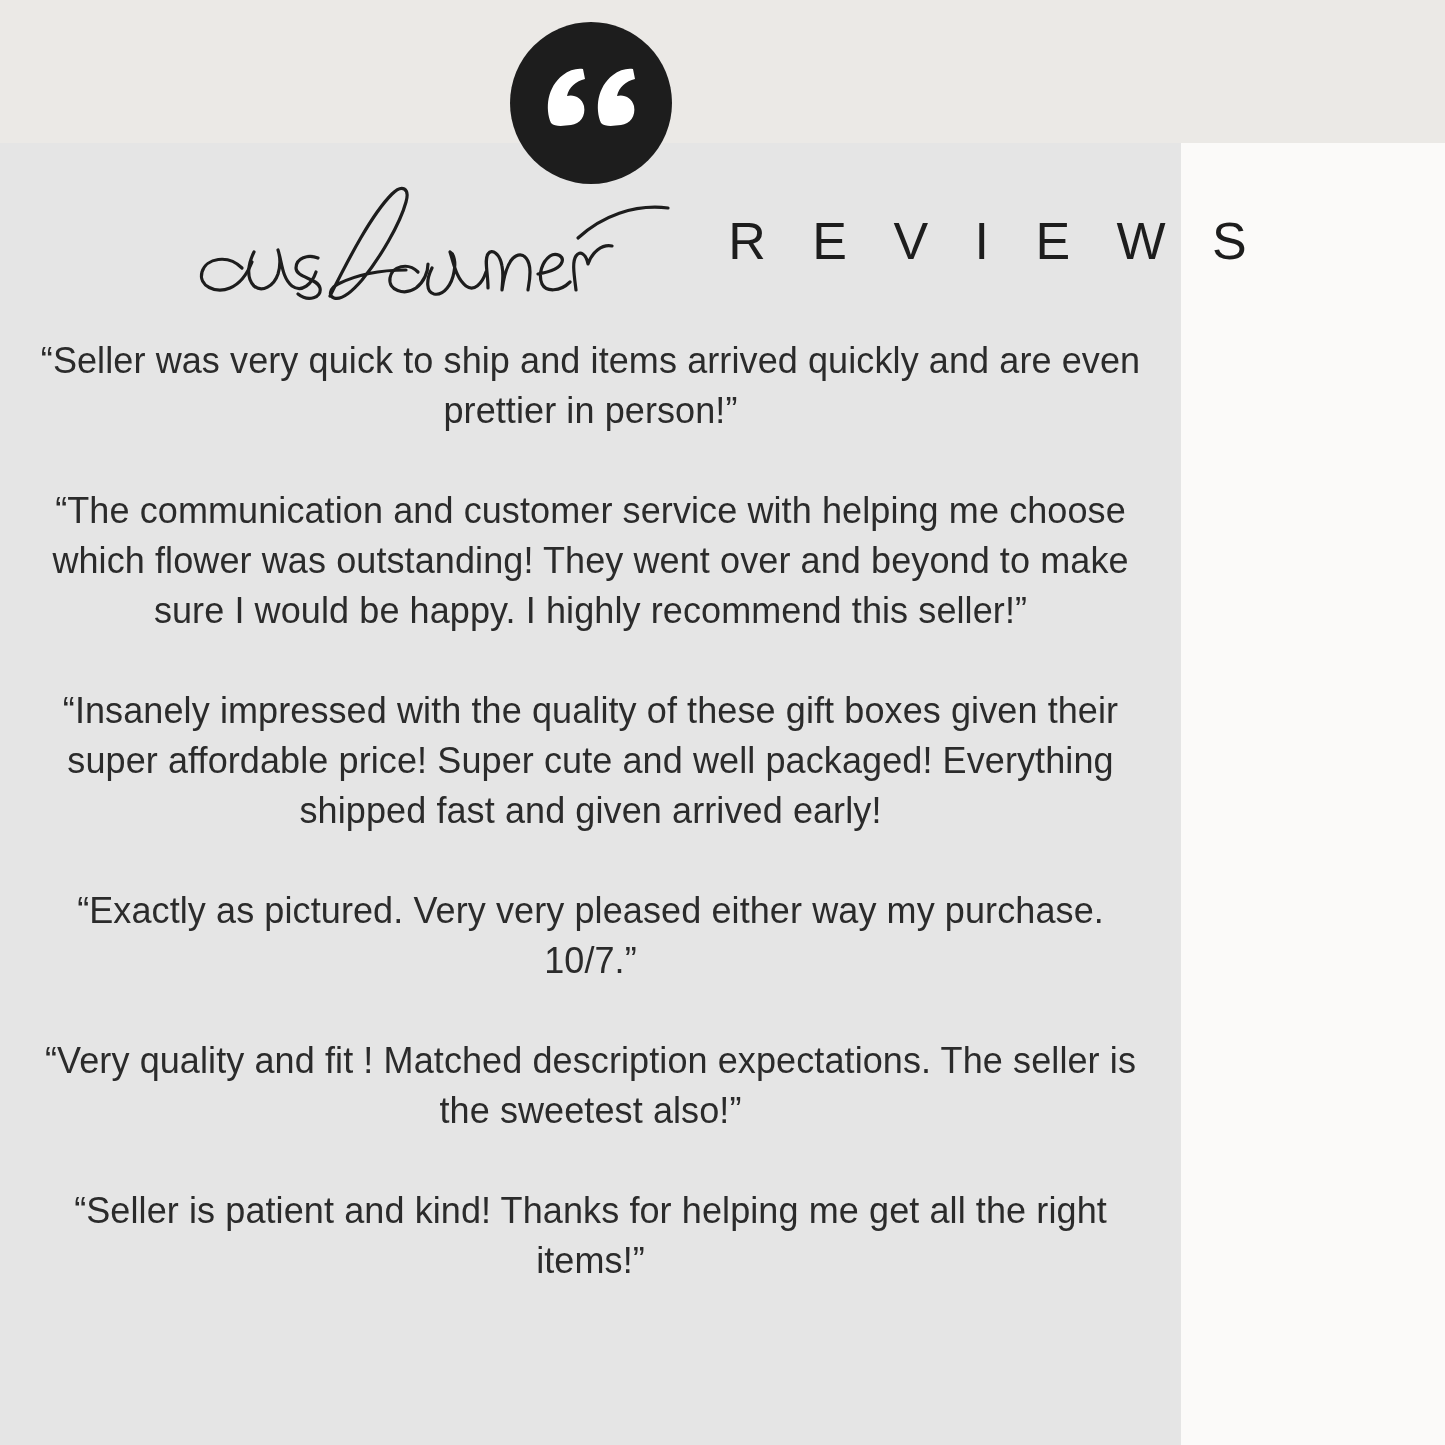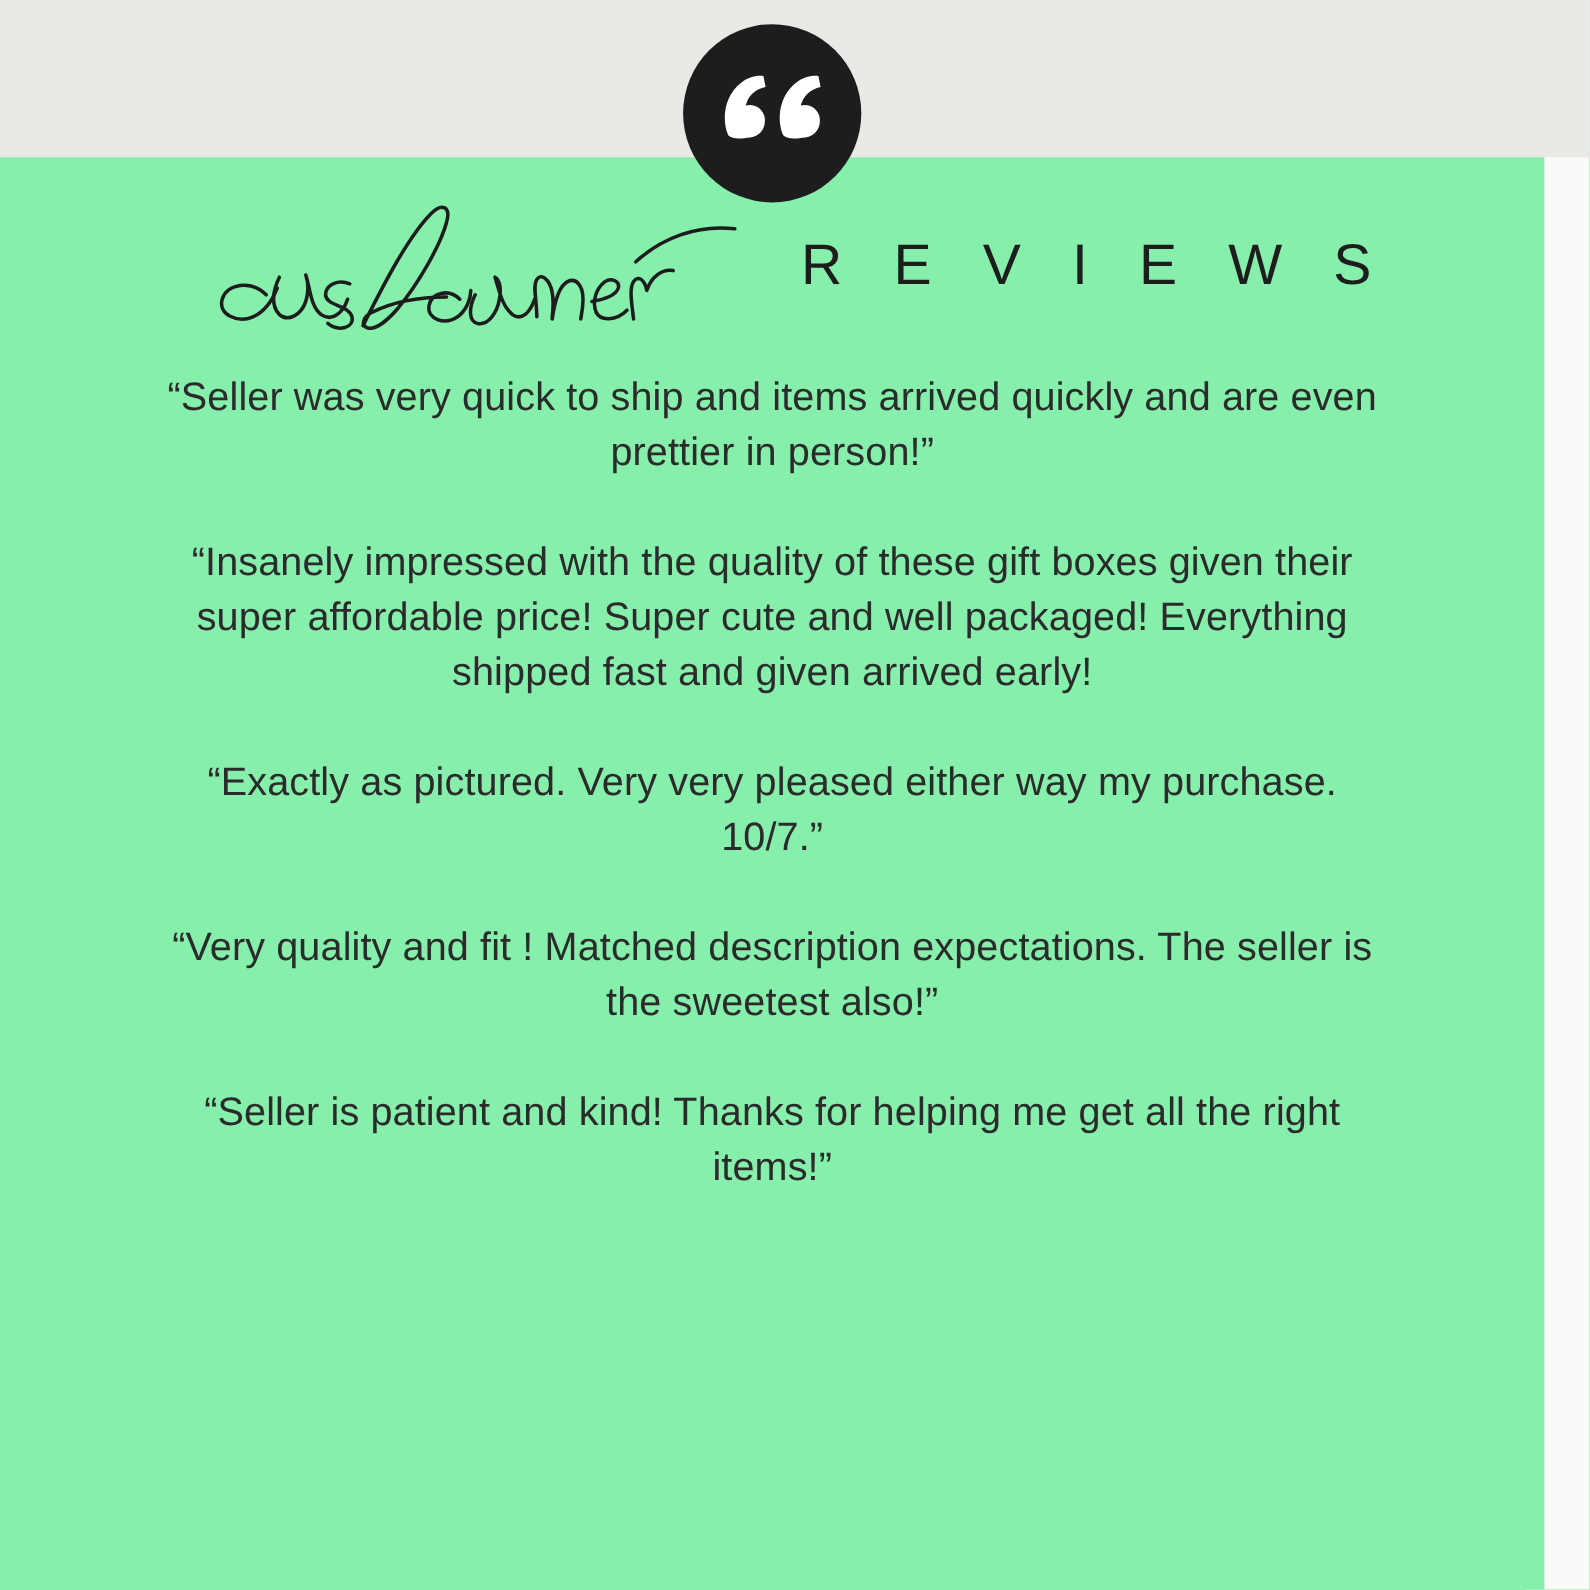--- a/index.html
+++ b/index.html
@@ -9,23 +9,23 @@
   body {
     width: 1445px;
     height: 1445px;
     background: #fbfaf9;
     font-family: "Liberation Sans", sans-serif;
     color: #262626;
     overflow: hidden;
   }
   .page {
     position: relative;
-    width: 1404px;
+    width: 1181px;
     height: 1445px;
-    background: #86efac;
+    background: #e5e5e5;
   }
   .top-band {
     position: absolute;
     top: 0;
     left: 0;
     width: 1445px;
     height: 143px;
     background: #ebe9e6;
   }
   .quote-badge {
@@ -124,19 +124,20 @@
           <path d="M394 114 C392 98 390 86 394 80 C398 74 404 78 406 88 C410 76 420 68 430 70"></path>
           <path d="M396 62 C420 40 452 28 486 32"></path>
         </g>
       </svg>
     </div>
     <div class="reviews-word">R E V I E W S</div>
   </div>
 
   <div class="reviews-list">
     <p class="review">“Seller was very quick to ship and items arrived quickly and are even prettier in person!”</p>
+    <p class="review">“The communication and customer service with helping me choose which flower was outstanding! They went over and beyond to make sure I would be happy. I highly recommend this seller!”</p>
     <p class="review">“Insanely impressed with the quality of these gift boxes given their super affordable price! Super cute and well packaged! Everything shipped fast and given arrived early!</p>
     <p class="review">“Exactly as pictured. Very very pleased either way my purchase. 10/7.”</p>
     <p class="review">“Very quality and fit ! Matched description expectations. The seller is the sweetest also!”</p>
     <p class="review">“Seller is patient and kind! Thanks for helping me get all the right items!”</p>
   </div>
 
 </div>
 
 </body></html>

